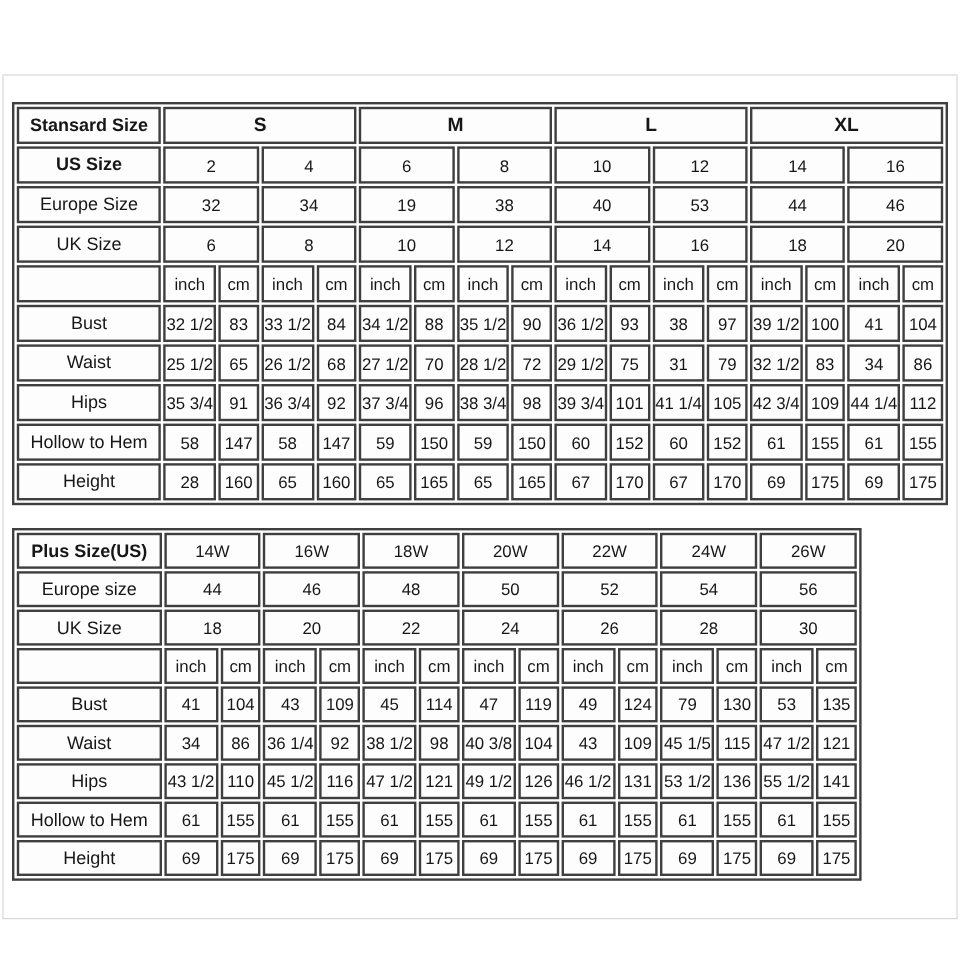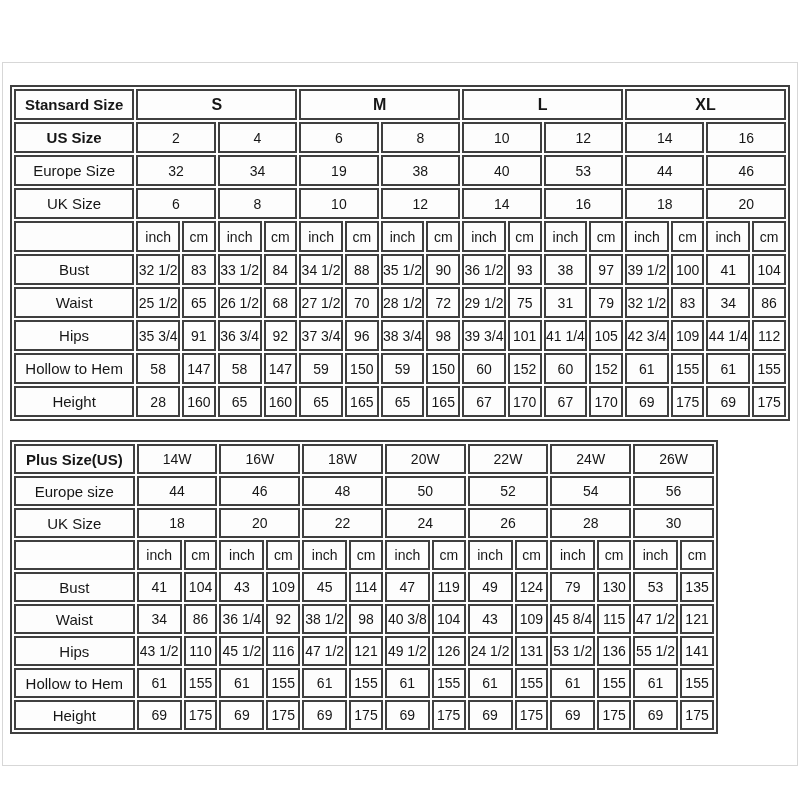--- a/index.html
+++ b/index.html
@@ -329,36 +329,36 @@
         <td class="val">34</td>
         <td class="val">86</td>
         <td class="val">36 1/4</td>
         <td class="val">92</td>
         <td class="val">38 1/2</td>
         <td class="val">98</td>
         <td class="val">40 3/8</td>
         <td class="val">104</td>
         <td class="val">43</td>
         <td class="val">109</td>
-        <td class="val">45 8/4</td>
+        <td class="val">45 1/5</td>
         <td class="val">115</td>
         <td class="val">47 1/2</td>
         <td class="val">121</td>
       </tr>
       <tr>
         <td class="lbl">Hips</td>
         <td class="val">43 1/2</td>
         <td class="val">110</td>
         <td class="val">45 1/2</td>
         <td class="val">116</td>
         <td class="val">47 1/2</td>
         <td class="val">121</td>
         <td class="val">49 1/2</td>
         <td class="val">126</td>
-        <td class="val">24 1/2</td>
+        <td class="val">46 1/2</td>
         <td class="val">131</td>
         <td class="val">53 1/2</td>
         <td class="val">136</td>
         <td class="val">55 1/2</td>
         <td class="val">141</td>
       </tr>
       <tr>
         <td class="lbl">Hollow to Hem</td>
         <td class="val">61</td>
         <td class="val">155</td>

